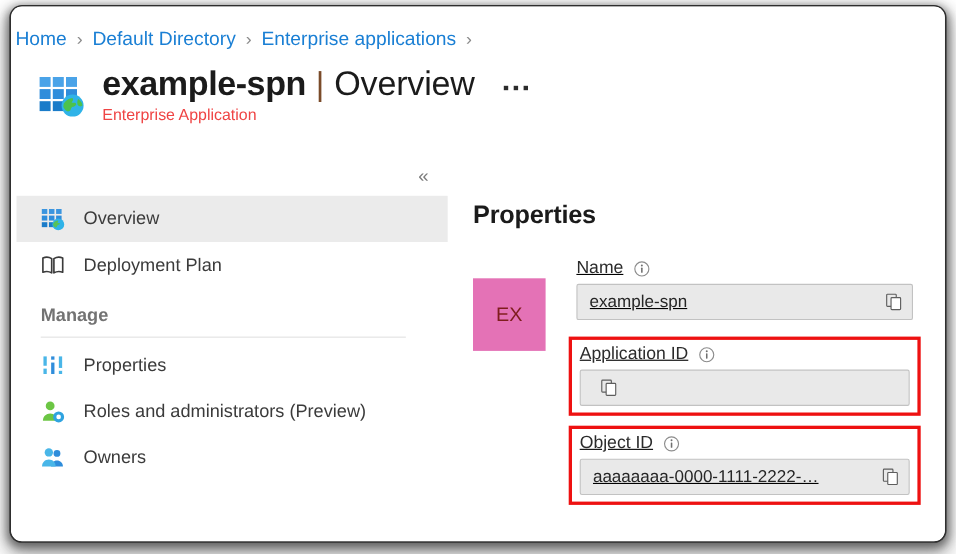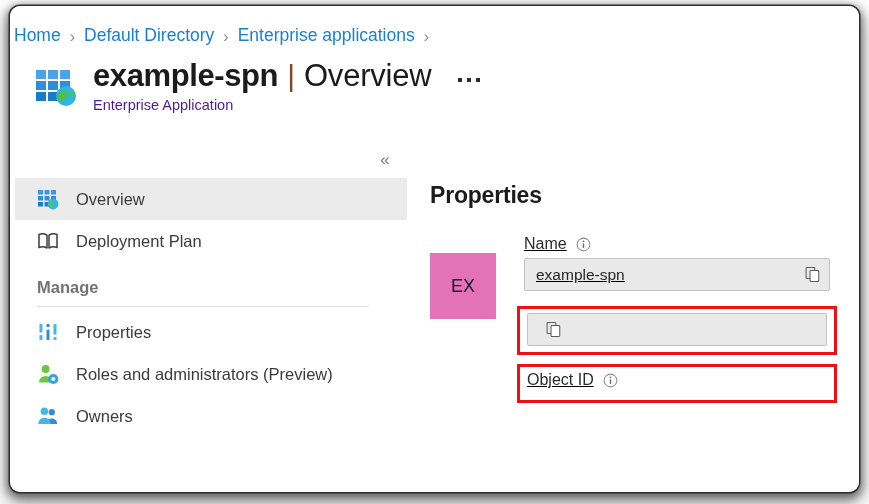--- a/index.html
+++ b/index.html
@@ -119,21 +119,21 @@
     cursor: pointer;
   }
   .title-ellipsis i {
     width: 4px;
     height: 4px;
     background: #2b2b2b;
     display: block;
   }
   .subtitle {
     font-size: 14.5px;
-    color: #4c1d95;
+    color: #ef4444;
     margin-top: 3px;
   }
 
   
   .collapse-btn {
     position: absolute;
     left: 362px;
     top: 142px;
     width: 26px;
     height: 24px;
@@ -207,21 +207,21 @@
   .panel-body {
     position: relative;
     margin-top: 22px;
     display: flex;
     align-items: flex-start;
   }
   .avatar {
     width: 66px;
     height: 66px;
     background: #e472b6;
-    color: #0f172a;
+    color: #7f1d1d;
     font-size: 18px;
     display: flex;
     align-items: center;
     justify-content: center;
     flex: 0 0 auto;
     margin-top: 22px;
   }
   .fields {
     margin-left: 21px;
     width: 320px;
@@ -408,37 +408,52 @@
               <div class="ro-input">
                 <span class="ro-value">example-spn</span>
                 <svg class="copy-ico" viewBox="0 0 18 18">
                   <rect x="2.2" y="1.6" width="9.2" height="11.6" rx="0.8" fill="#e9e9e9" stroke="#5e5e5e" stroke-width="1.1"></rect>
                   <rect x="6.4" y="4.8" width="9.2" height="11.6" rx="0.8" fill="#ffffff" stroke="#5e5e5e" stroke-width="1.1"></rect>
                 </svg>
               </div>
             </div>
 
             <div class="field boxed">
+              <div class="field-label">
+                <span>Application ID</span>
+                <svg class="info-ico" viewBox="0 0 16 16">
+                  <circle cx="8" cy="8" r="6.8" fill="none" stroke="#8c8c8c" stroke-width="1.1"></circle>
+                  <circle cx="8" cy="4.6" r="0.95" fill="#6f6f6f"></circle>
+                  <rect x="7.25" y="6.6" width="1.5" height="5.2" rx="0.6" fill="#6f6f6f"></rect>
+                </svg>
+              </div>
               <div class="ro-input">
                 <svg class="copy-ico" viewBox="0 0 18 18">
                   <rect x="2.2" y="1.6" width="9.2" height="11.6" rx="0.8" fill="#e9e9e9" stroke="#5e5e5e" stroke-width="1.1"></rect>
                   <rect x="6.4" y="4.8" width="9.2" height="11.6" rx="0.8" fill="#ffffff" stroke="#5e5e5e" stroke-width="1.1"></rect>
                 </svg>
               </div>
             </div>
 
             <div class="field boxed">
               <div class="field-label">
                 <span>Object ID</span>
                 <svg class="info-ico" viewBox="0 0 16 16">
                   <circle cx="8" cy="8" r="6.8" fill="none" stroke="#8c8c8c" stroke-width="1.1"></circle>
                   <circle cx="8" cy="4.6" r="0.95" fill="#6f6f6f"></circle>
                   <rect x="7.25" y="6.6" width="1.5" height="5.2" rx="0.6" fill="#6f6f6f"></rect>
                 </svg>
               </div>
+              <div class="ro-input">
+                <span class="ro-value">aaaaaaaa-0000-1111-2222-…</span>
+                <svg class="copy-ico" viewBox="0 0 18 18">
+                  <rect x="2.2" y="1.6" width="9.2" height="11.6" rx="0.8" fill="#e9e9e9" stroke="#5e5e5e" stroke-width="1.1"></rect>
+                  <rect x="6.4" y="4.8" width="9.2" height="11.6" rx="0.8" fill="#ffffff" stroke="#5e5e5e" stroke-width="1.1"></rect>
+                </svg>
+              </div>
             </div>
 
           </div>
         </div>
       </div>
 
     </div>
   </div>
 </div>
 

